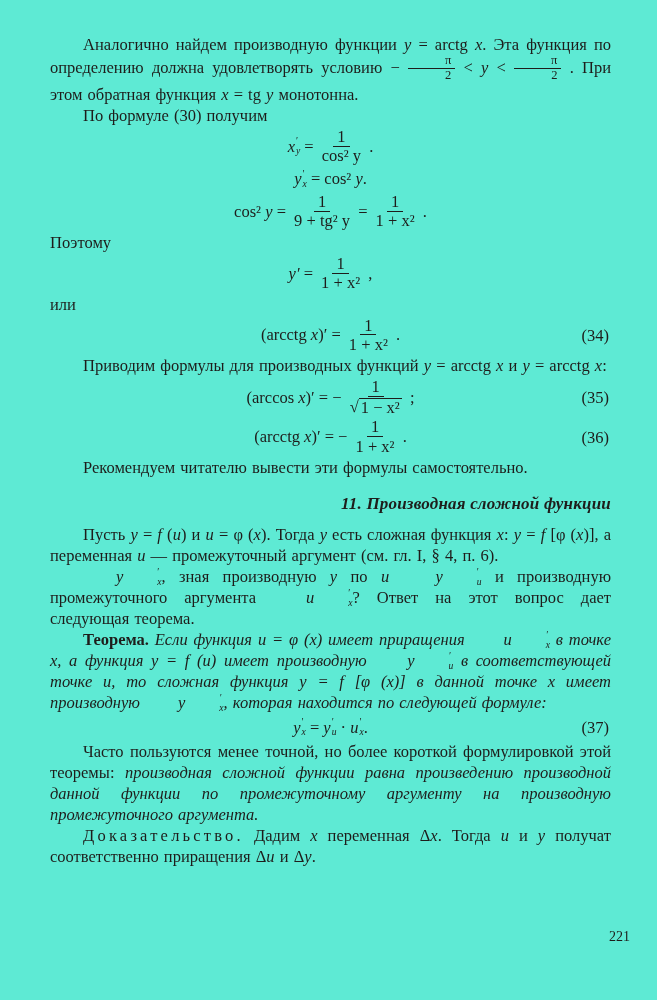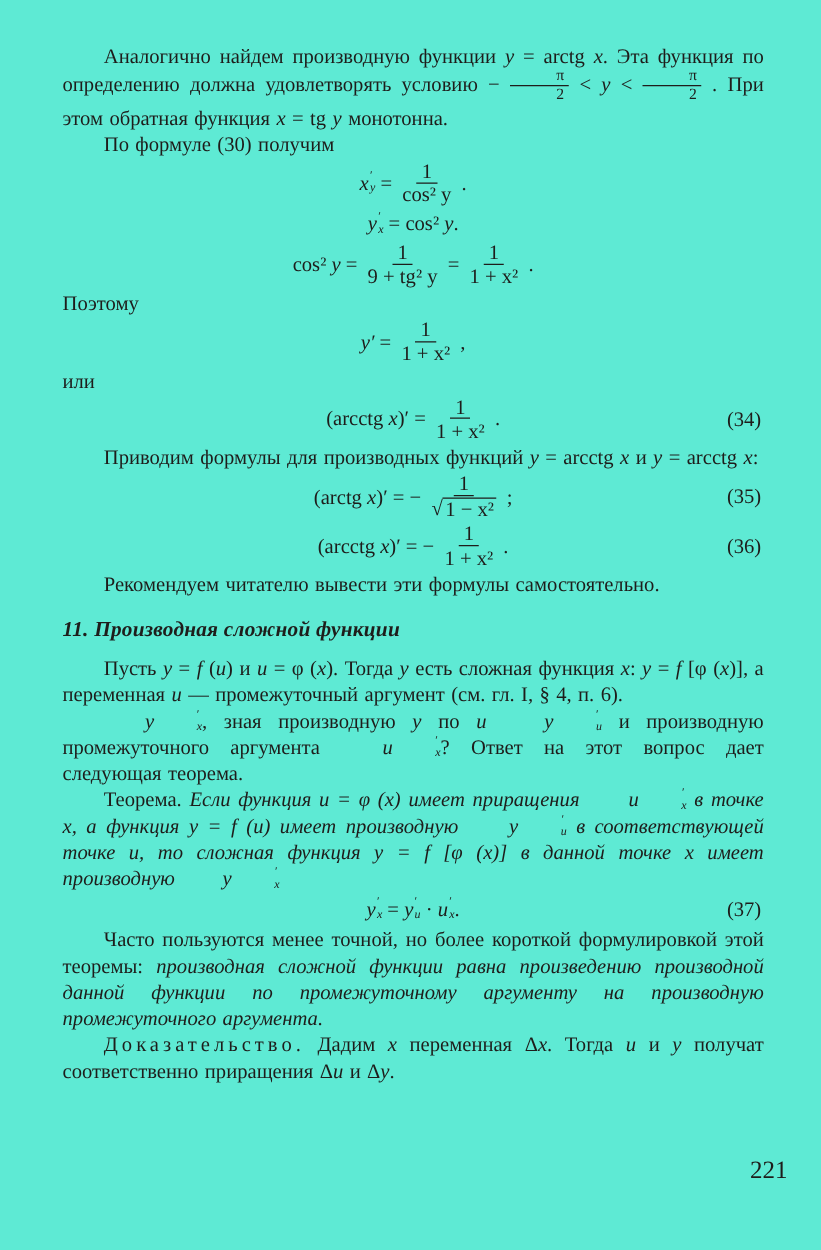--- a/index.html
+++ b/index.html
@@ -6,42 +6,42 @@
   .page{
     width:657px;height:1000px;box-sizing:border-box;
     padding:34px 46px 0 50px;position:relative;overflow:hidden;
     background:#5eead4;color:#1e1d1b;
     font-family:"Liberation Serif","DejaVu Serif",serif;
     font-size:16.5px;line-height:21px;
   }
   .para{margin:0;text-align:justify;word-spacing:1px;}
   .indent{text-indent:33px;}
   .s-i{font-style:italic;}
-  .s-b{font-weight:400;}
+  .s-b{font-weight:700;}
   .s-sp{letter-spacing:3.2px;}
   .heading{
-    margin:15px 0 10px;text-align:left;
+    margin:15px 0 10px;text-align:right;
     font-weight:700;font-style:italic;font-size:17px;letter-spacing:.2px;
   }
   .formula{position:relative;display:flex;justify-content:center;align-items:center;margin:2px 0;min-height:24px;}
   .fx{display:inline-flex;align-items:center;}
   .fx>span{white-space:pre;}
   .ftag{position:absolute;right:2px;top:50%;transform:translateY(-50%);}
   .frac{display:inline-flex;flex-direction:column;align-items:center;line-height:1.06;text-align:center;}
   .para .frac{font-size:.76em;vertical-align:middle;transform:translateY(-1px);}
   .fn{padding:0 4px .5px;border-bottom:1.3px solid currentColor;}
   .fd{padding:.5px 4px 0;}
   .vps{display:inline-flex;align-items:center;}
   .vb{font-style:italic;}
   .ps{display:inline-flex;flex-direction:column;align-items:flex-start;font-size:.58em;line-height:1.05;margin-left:1px;}
   .ss{font-style:italic;}
   .sqrt{display:inline-flex;align-items:flex-start;}
   .rsym{line-height:1.05;}
   .rad{border-top:1.2px solid currentColor;padding:0 2px;}
-  .pagenum{position:absolute;right:27px;top:926px;font-size:20px;}
+  .pagenum{position:absolute;right:27px;top:926px;font-size:14px;}
 </style>
 </head>
 <body>
 
 <div class="page">
 
   <p class="para indent"><span>Аналогично найдем производную функции </span><span class="s-i">y</span><span> = arctg </span><span class="s-i">x</span><span>. Эта функция по определению должна удовлетворять условию − </span><span class="frac">
         <span class="fn">π</span>
         <span class="fd">2</span>
       </span><span> &lt; </span><span class="s-i">y</span><span> &lt; </span><span class="frac">
@@ -103,21 +103,21 @@
         <span class="frac"><span class="fn">1</span><span class="fd">1 + x²</span></span>
         <span> .</span>
       </span>
     <span class="ftag">(34)</span>
   </div>
 
   <p class="para indent"><span>Приводим формулы для производных функций </span><span class="s-i">y</span><span> = arcctg </span><span class="s-i">x</span><span> и </span><span class="s-i">y</span><span> = arcctg </span><span class="s-i">x</span><span>:</span></p>
 
   <div class="formula">
     <span class="fx">
-        <span>(arctg </span>
+        <span>(arccos </span>
         <span class="s-i">x</span>
         <span>)′ = − </span>
         <span class="frac"><span class="fn">1</span><span class="fd"><span class="sqrt"><span class="rsym">√</span><span class="rad">1 − x²</span></span></span></span>
         <span> ;</span>
       </span>
     <span class="ftag">(35)</span>
   </div>
 
   <div class="formula">
     <span class="fx">
@@ -165,21 +165,21 @@
         <span class="ps">
           <span class="pp">′</span>
           <span class="ss">u</span>
         </span>
       </span><span class="s-i"> в соответствующей точке u, то сложная функция y = f [φ (x)] в данной точке x имеет производную </span><span class="vps s-i">
         <span class="vb">y</span>
         <span class="ps">
           <span class="pp">′</span>
           <span class="ss">x</span>
         </span>
-      </span></p>
+      </span><span class="s-i">, которая находится по следующей формуле:</span></p>
 
   <div class="formula">
     <span class="fx">
         <span class="vps"><span class="vb">y</span><span class="ps"><span class="pp">′</span><span class="ss">x</span></span></span>
         <span> = </span>
         <span class="vps"><span class="vb">y</span><span class="ps"><span class="pp">′</span><span class="ss">u</span></span></span>
         <span> · </span>
         <span class="vps"><span class="vb">u</span><span class="ps"><span class="pp">′</span><span class="ss">x</span></span></span>
         <span>.</span>
       </span>

